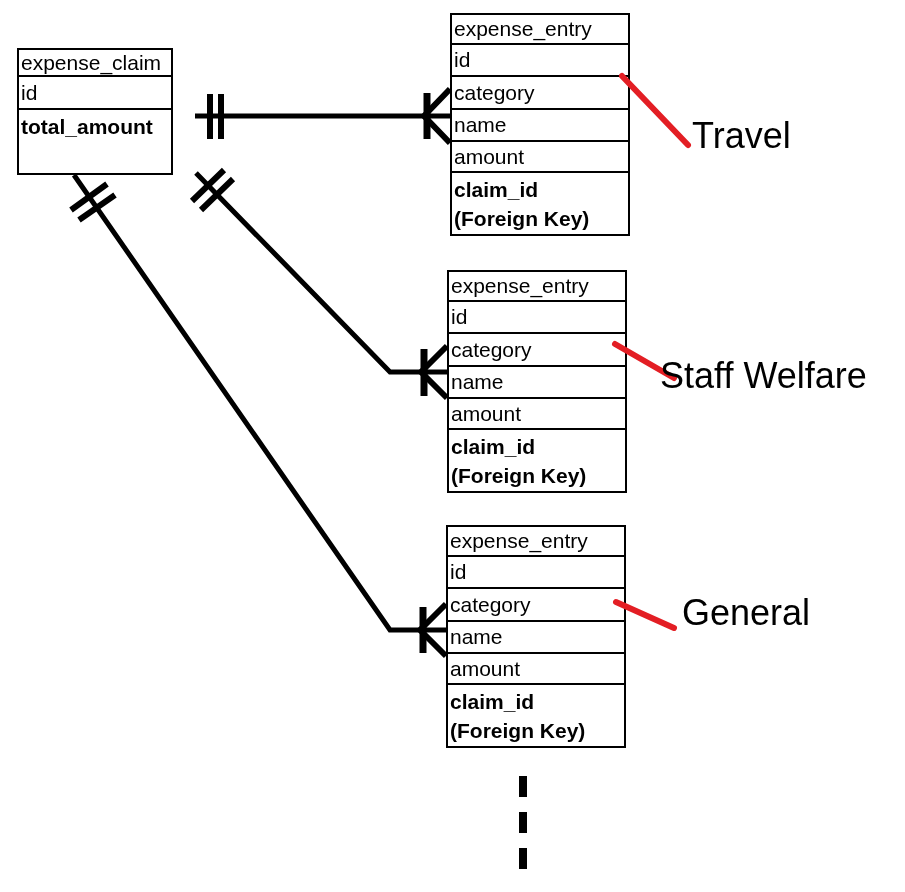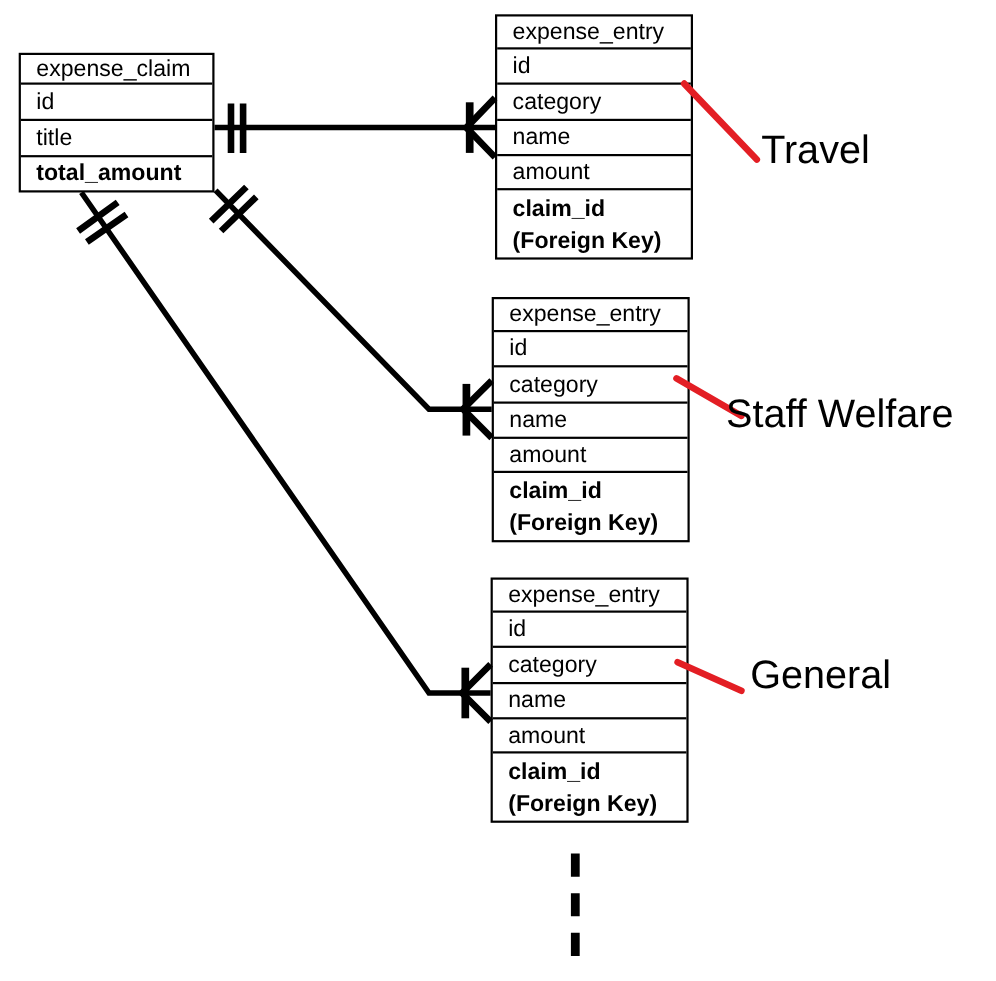--- a/index.html
+++ b/index.html
@@ -25,36 +25,36 @@
     background: #ffffff;
     border: 2px solid #000000;
     box-sizing: border-box;
     display: grid;
     color: #000000;
   }
   .etable .cell {
     border-bottom: 2px solid #000000;
     display: flex;
     align-items: center;
-    padding-left: 14px;
+    padding-left: 2px;
     font-size: 21px;
     box-sizing: border-box;
     overflow: hidden;
     white-space: nowrap;
   }
   .etable .cell:last-child { border-bottom: none; font-weight: bold; }
   .etable .cell.fk {
     flex-direction: column;
     align-items: flex-start;
     justify-content: center;
     line-height: 29px;
   }
   .claim-table {
     left: 17px; top: 48px;
-    width: 178px; height: 127px;
+    width: 156px; height: 127px;
     grid-template-rows: 27px 33px 33px 1fr;
   }
   .entry-table {
     width: 180px; height: 223px;
     grid-template-rows: 30px 32px 33px 32px 31px 1fr;
   }
   #entry-table-1 { left: 450px; top: 13px; }
   #entry-table-2 { left: 447px; top: 270px; }
   #entry-table-3 { left: 446px; top: 525px; }
   .annotation {
@@ -69,21 +69,20 @@
   #annotation-general { left: 682px; top: 594px; }
 </style>
 </head>
 <body>
 
 <div class="canvas">
 
   <div class="etable claim-table">
     <div class="cell">expense_claim</div>
     <div class="cell">id</div>
-    <div class="cell">title</div>
     <div class="cell">total_amount</div>
   </div>
 
   <div class="etable entry-table" id="entry-table-1">
     <div class="cell">expense_entry</div>
     <div class="cell">id</div>
     <div class="cell">category</div>
     <div class="cell">name</div>
     <div class="cell">amount</div>
     <div class="cell fk">

